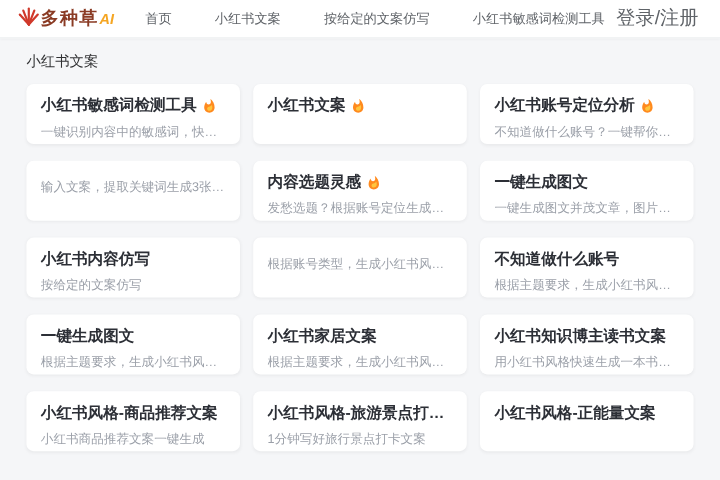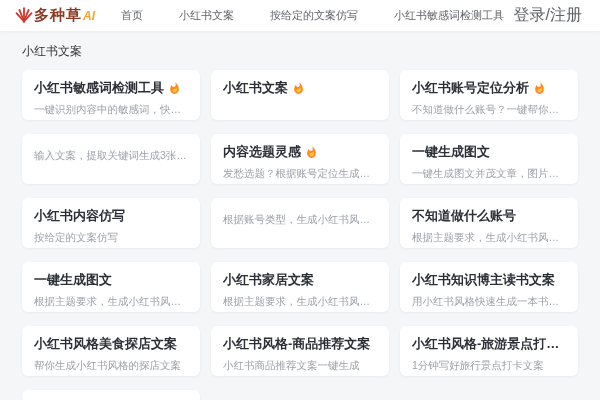--- a/index.html
+++ b/index.html
@@ -173,27 +173,20 @@
   </div>
 
   <div class="card">
     <div class="card-title-row">
       <span class="card-title">小红书知识博主读书文案</span>
 
     </div>
     <div class="card-desc">用小红书风格快速生成一本书的介绍和推荐语</div>
   </div>
 
-  <div class="card">
-    <div class="card-title-row">
-      <span class="card-title">小红书风格美食探店文案</span>
-
-    </div>
-    <div class="card-desc">帮你生成小红书风格的探店文案</div>
-  </div>
 
   <div class="card">
     <div class="card-title-row">
       <span class="card-title">小红书风格-商品推荐文案</span>
 
     </div>
     <div class="card-desc">小红书商品推荐文案一键生成</div>
   </div>
 
   <div class="card">

